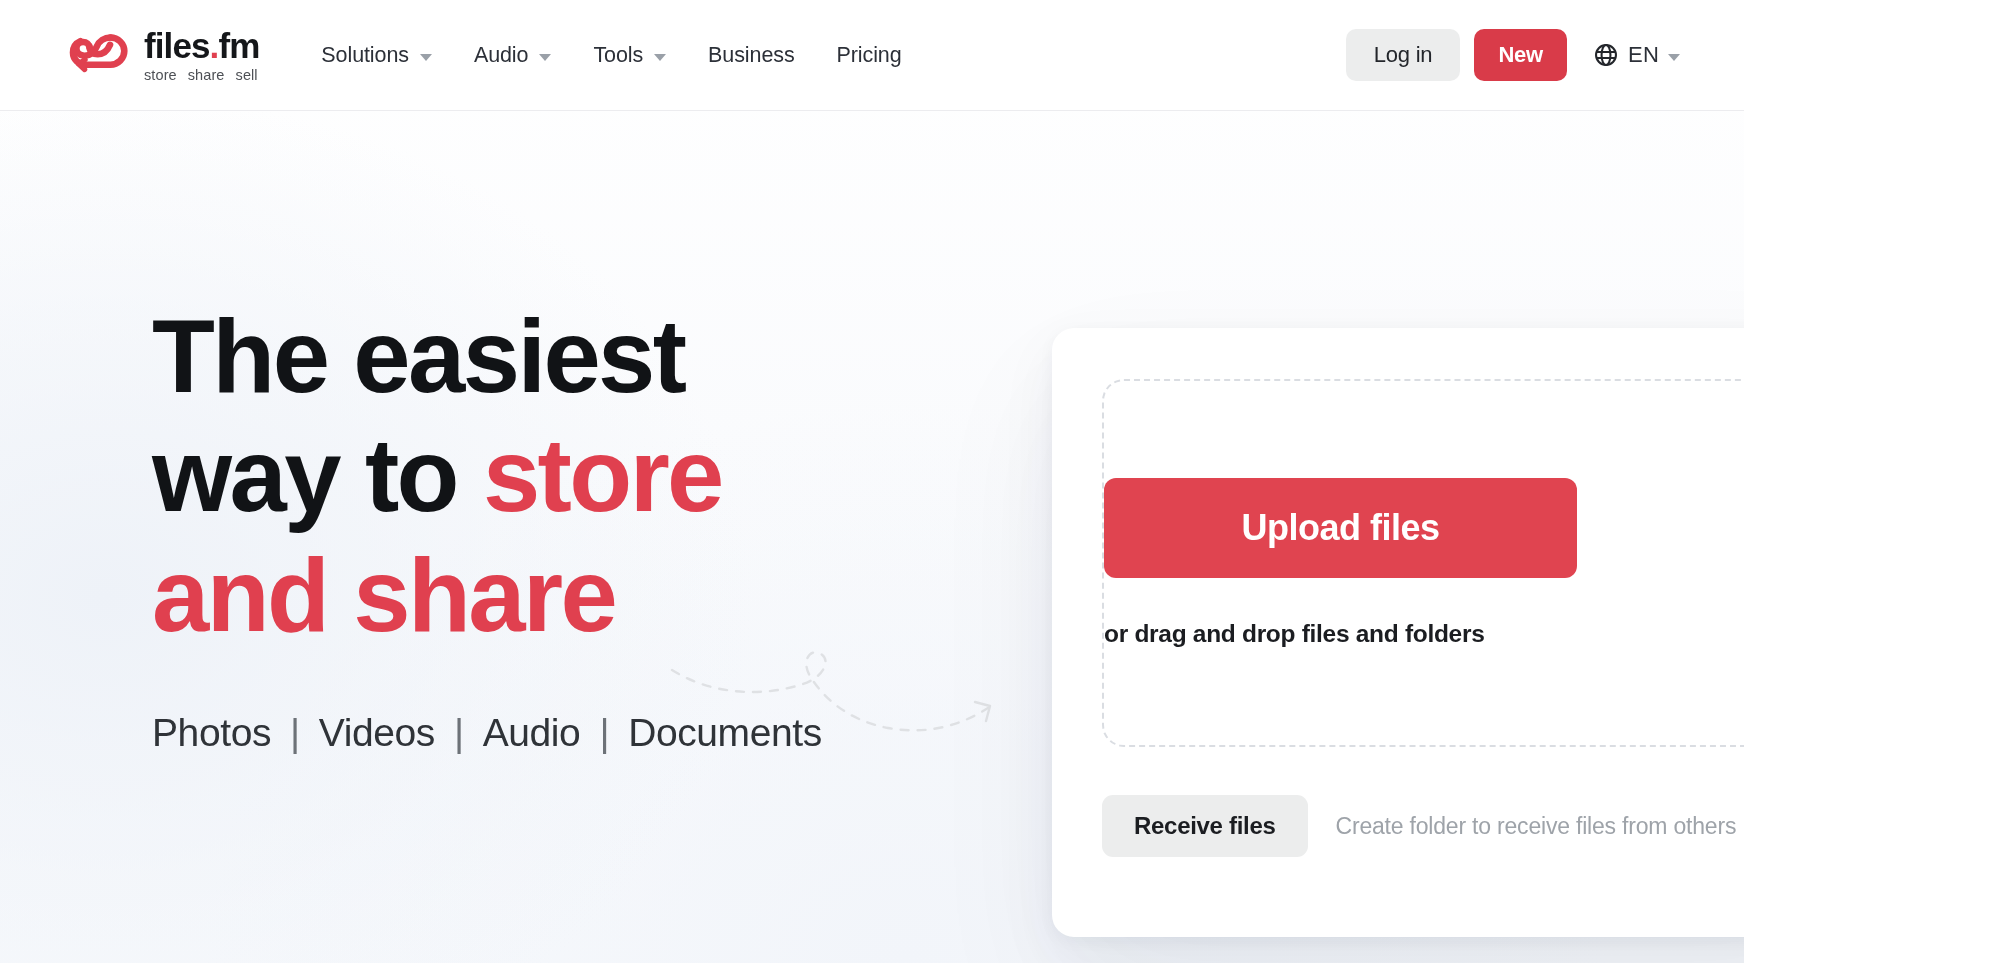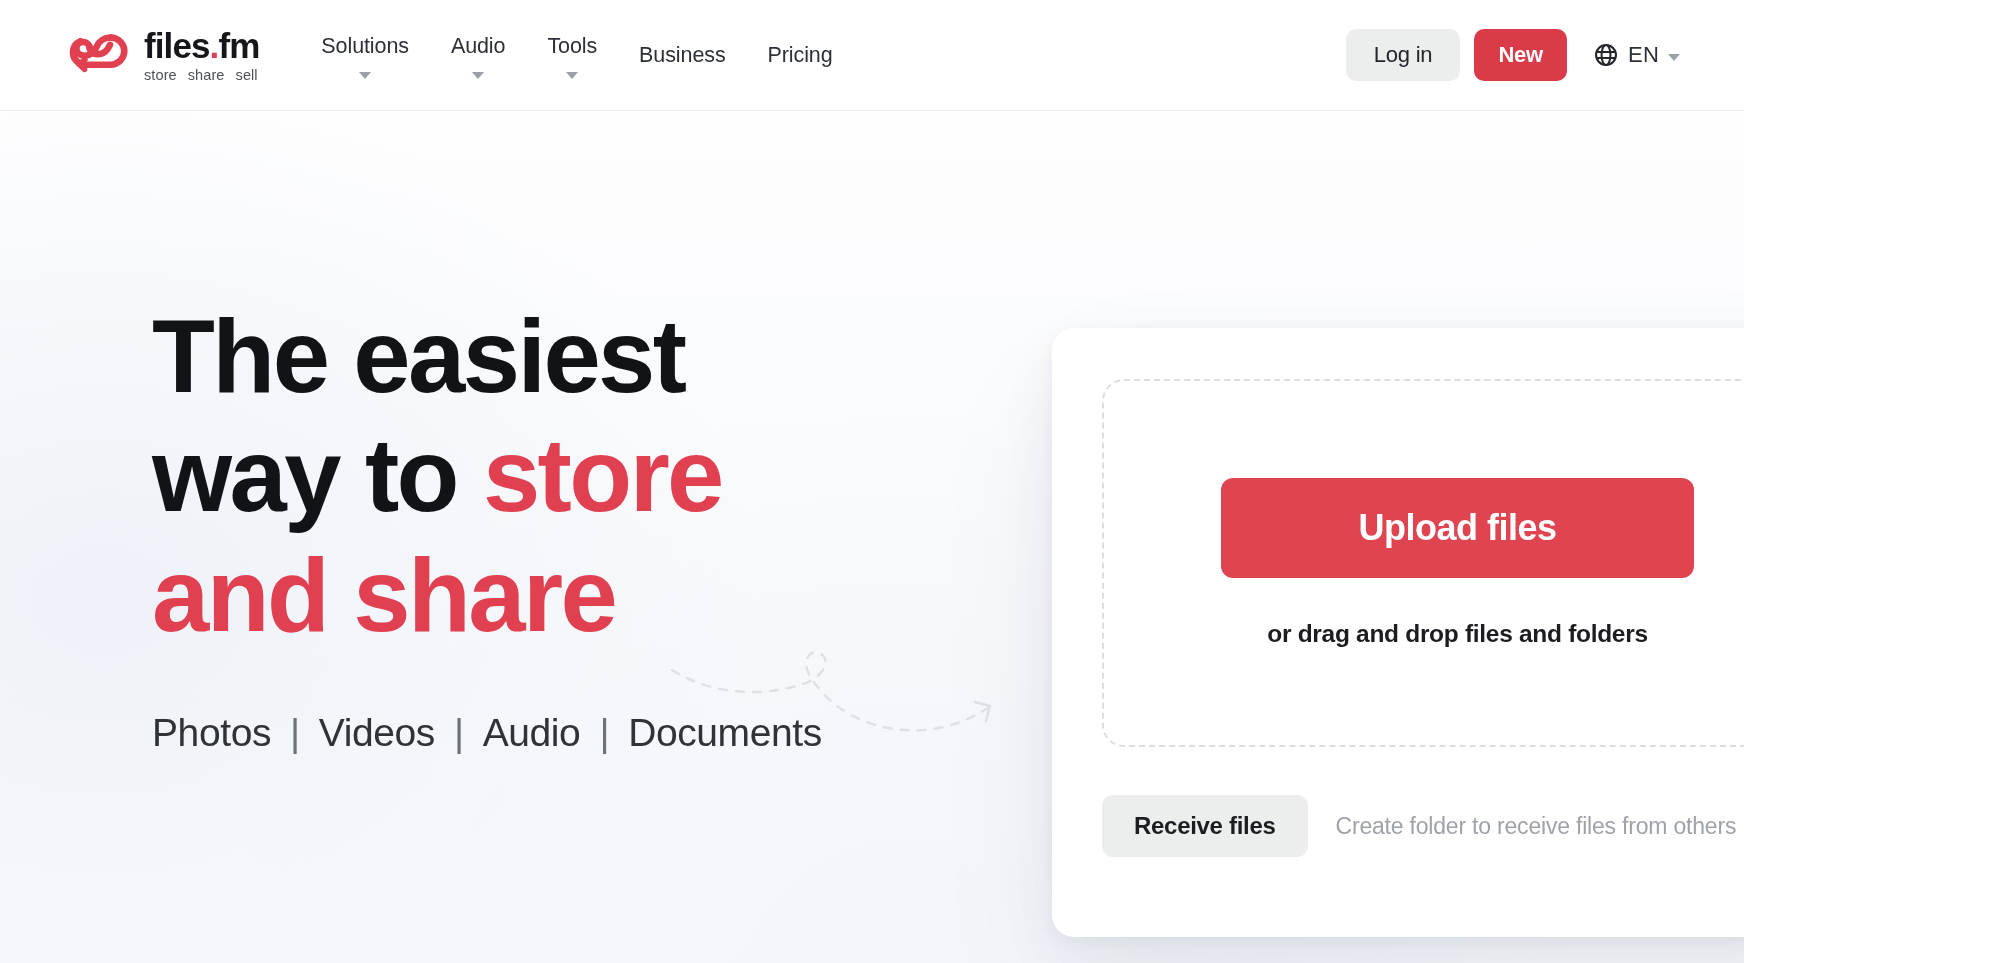--- a/index.html
+++ b/index.html
@@ -78,21 +78,20 @@
     display: flex;
     align-items: center;
     gap: 11px;
     padding: 10px 18px;
     font-size: 21.5px;
     color: #2c3038;
     cursor: pointer;
     border-radius: 8px;
     white-space: nowrap;
     letter-spacing: -0.1px;
-    flex-direction: column;
   }
   .caret {
     width: 0; height: 0;
     border-left: 6.5px solid transparent;
     border-right: 6.5px solid transparent;
     border-top: 7px solid #9aa0a8;
     display: inline-block;
     position: relative;
     top: 2px;
   }
@@ -205,21 +204,20 @@
     padding: 51px 50px 0 50px;
     z-index: 10;
   }
 
   .dropzone {
     height: 368px;
     border: 2px dashed #dadde2;
     border-radius: 22px;
     display: flex;
     flex-direction: column;
-    align-items: center;
     justify-content: center;
     cursor: pointer;
   }
   .btn-upload {
     background: #e04450;
     color: #ffffff;
     border: none;
     font-family: inherit;
     font-size: 36px;
     font-weight: 700;

